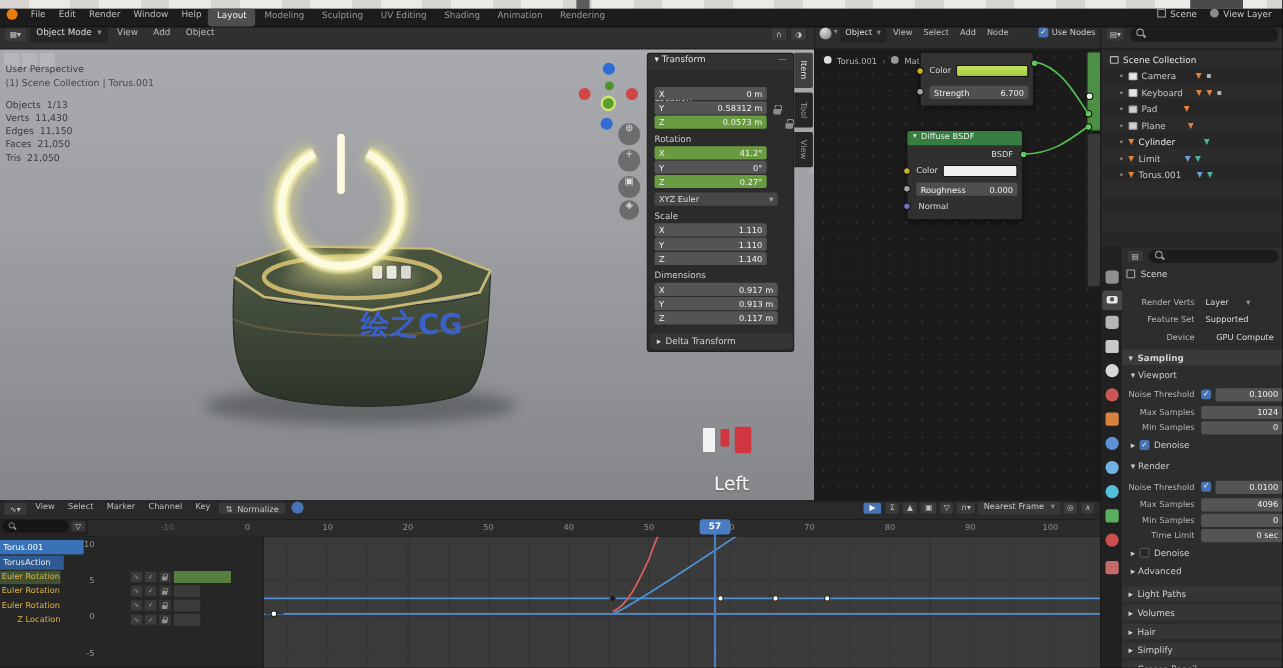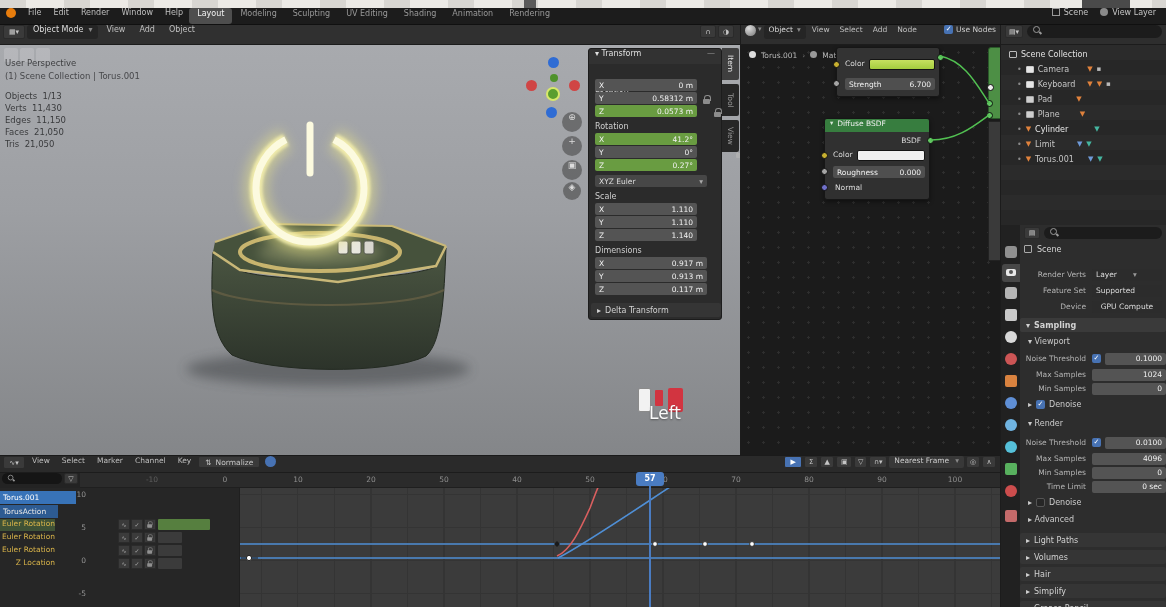--- a/index.html
+++ b/index.html
@@ -146,21 +146,21 @@
 
     <div class="a fx" style="left:562px;top:67px;width:20px;height:20px;border-radius:50%;background:rgba(72,72,72,.6);color:#ddd;justify-content:center">⊕</div>
     <div class="a fx" style="left:562px;top:91px;width:20px;height:20px;border-radius:50%;background:rgba(72,72,72,.6);color:#ddd;justify-content:center">+</div>
     <div class="a fx" style="left:562px;top:115px;width:20px;height:20px;border-radius:50%;background:rgba(72,72,72,.6);color:#ddd;justify-content:center">▣</div>
     <div class="a fx" style="left:563px;top:137px;width:18px;height:18px;border-radius:50%;background:rgba(72,72,72,.6);color:#ddd;justify-content:center">◈</div>
 
     <div class="a" style="left:630px;top:340px;width:70px;height:60px">
       <div class="a" style="left:8px;top:3px;width:13px;height:24px;background:#f2f2f2;border:1px solid #8a8a8a;border-radius:2px"></div>
       <div class="a" style="left:25px;top:5px;width:8px;height:16px;background:#d23440;border-radius:1px"></div>
       <div class="a" style="left:38px;top:3px;width:15px;height:24px;background:#d23440;border-radius:2px"></div>
-      <div class="a" style="left:0;top:18px;width:70px;text-align:center;font-size:17px;color:#fafafa;text-shadow:0 1px 2px rgba(0,0,0,.4)">Left</div>
+      <div class="a" style="left:0;top:45px;width:70px;text-align:center;font-size:17px;color:#fafafa;text-shadow:0 1px 2px rgba(0,0,0,.4)">Left</div>
     </div>
   </div>
 
   <div class="a" style="left:588px;top:48px;width:134px;height:272px;background:#2b2b2b;border:1px solid #1c1c1c;border-radius:3px">
     <div class="fx" style="height:15px;background:#323232;border-radius:3px 3px 0 0;padding:0 6px;justify-content:space-between">
       <span style="font-size:8px;color:#e0e0e0">▾ <span>Transform</span></span>
       <span style="color:#888;font-size:8px">—</span>
     </div>
     <div class="a lab" style="left:6px;top:36px">Location</div>
     <div class="a fld" style="left:6px;top:30px;width:102px">
@@ -417,21 +417,21 @@
         </span>
     </div>
     <div class="prow" style="top:59px">
       <span class="plab">Feature Set</span>
       <span class="fld dk" style="width:70px;justify-content:flex-start">
           <span>Supported</span>
         </span>
     </div>
     <div class="prow" style="top:75px">
       <span class="plab">Device</span>
-      <span class="fld dk" style="width:70px;justify-content:center">
+      <span class="fld dk" style="width:70px;justify-content:flex-end">
           <span>GPU Compute</span>
         </span>
     </div>
 
     <div class="band" style="position:absolute;left:0;top:93px;width:146px;height:14px;background:#3a3a3a">▾ <b style="font-size:8px">Sampling</b></div>
     <div class="a" style="left:8px;top:112px;font-size:8px;color:#ccc">▾ <span>Viewport</span></div>
 
     <div class="prow" style="top:127px">
       <span class="plab">Noise Threshold</span>
       <span class="cb">✓</span>
@@ -610,15 +610,16 @@
         <circle cx="465" cy="56" r="2.4" fill="#fff" stroke="#333"></circle>
         <circle cx="512" cy="56" r="2.4" fill="#fff" stroke="#333"></circle>
       </svg>
     </div>
 
     <div class="a" style="left:649px;top:17px;width:2px;height:135px;background:#4a7cc2"></div>
     <div class="a" style="left:636px;top:16px;width:28px;height:14px;background:#4a7cc2;border-radius:3px;color:#fff;font-size:8px;font-weight:bold;text-align:center;line-height:14px">57</div>
   </div>
 
   <div class="a fx" style="left:328px;top:278px;white-space:nowrap;z-index:50;color:rgba(59,99,214,.92);font-weight:bold;pointer-events:none">
+    <span style="font-size:26px">绘之CG</span>
   </div>
 
 </div>
 
 </body></html>

